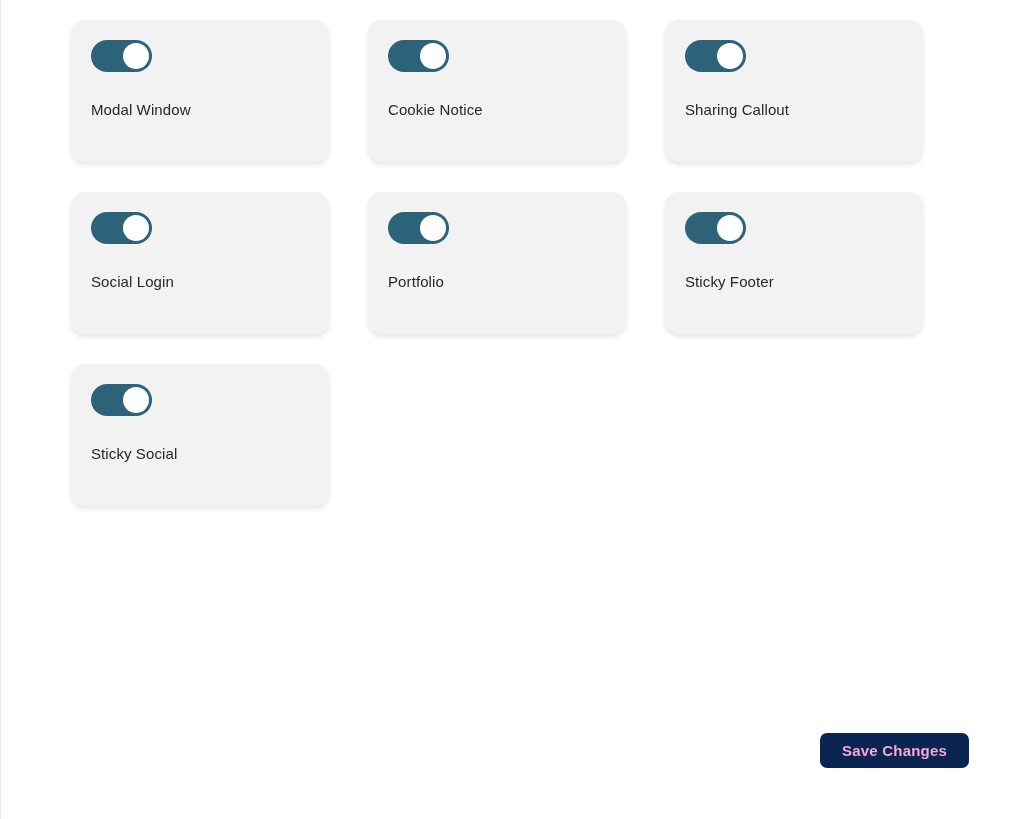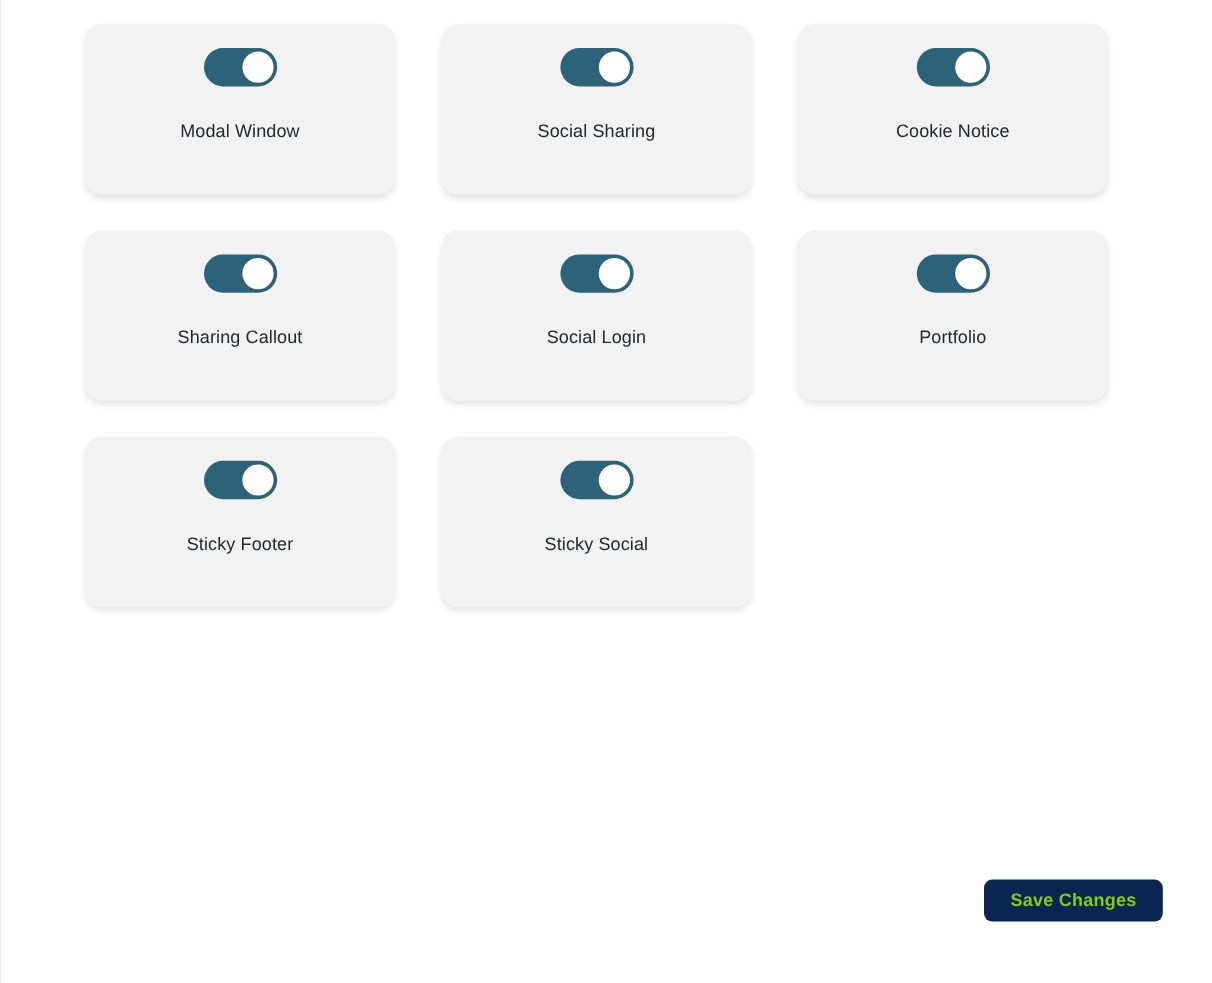--- a/index.html
+++ b/index.html
@@ -33,21 +33,21 @@
   }
 
   .toggle-card {
     height: 142px;
     background: #f2f2f2;
     border-radius: 14px;
     box-shadow: 0 3px 5px rgba(0,0,0,0.10);
     padding: 20px;
     display: flex;
     flex-direction: column;
-    align-items: center;
+    align-items: flex-start;
   }
 
   .toggle-card.empty-slot {
     background: transparent;
     box-shadow: none;
   }
 
   
   .switch {
     position: relative;
@@ -85,21 +85,21 @@
     position: absolute;
     left: 70px;
     top: 733px;
     width: 898px;
     display: flex;
     justify-content: flex-end;
   }
 
   #save-changes-button {
     background: #0b2553;
-    color: #84cc16;
+    color: #f9a8d4;
     border: none;
     border-radius: 7px;
     font-family: "Liberation Sans", sans-serif;
     font-size: 15px;
     font-weight: bold;
     letter-spacing: 0.2px;
     padding: 0 22px;
     height: 35px;
     cursor: pointer;
   }
@@ -108,26 +108,20 @@
 <body>
 
 <div id="page">
 
   <div id="toggle-grid">
       <div class="toggle-card">
         <div class="switch on" role="switch" aria-checked="true">
           <span class="knob"></span>
         </div>
         <div class="card-label">Modal Window</div>
-      </div>
-      <div class="toggle-card">
-        <div class="switch on" role="switch" aria-checked="true">
-          <span class="knob"></span>
-        </div>
-        <div class="card-label">Social Sharing</div>
       </div>
       <div class="toggle-card">
         <div class="switch on" role="switch" aria-checked="true">
           <span class="knob"></span>
         </div>
         <div class="card-label">Cookie Notice</div>
       </div>
       <div class="toggle-card">
         <div class="switch on" role="switch" aria-checked="true">
           <span class="knob"></span>

